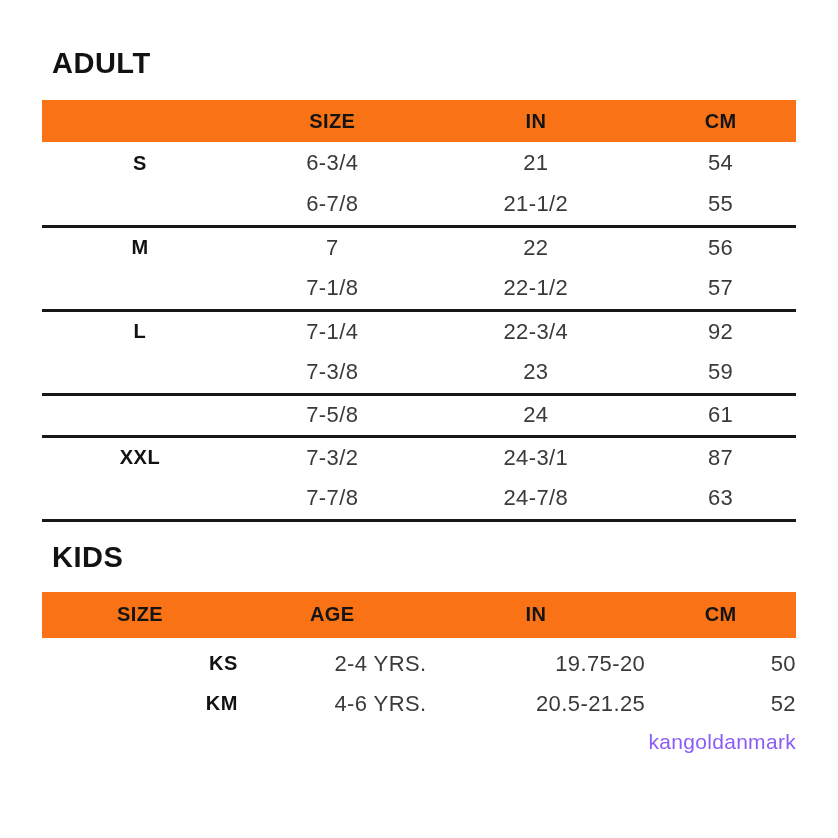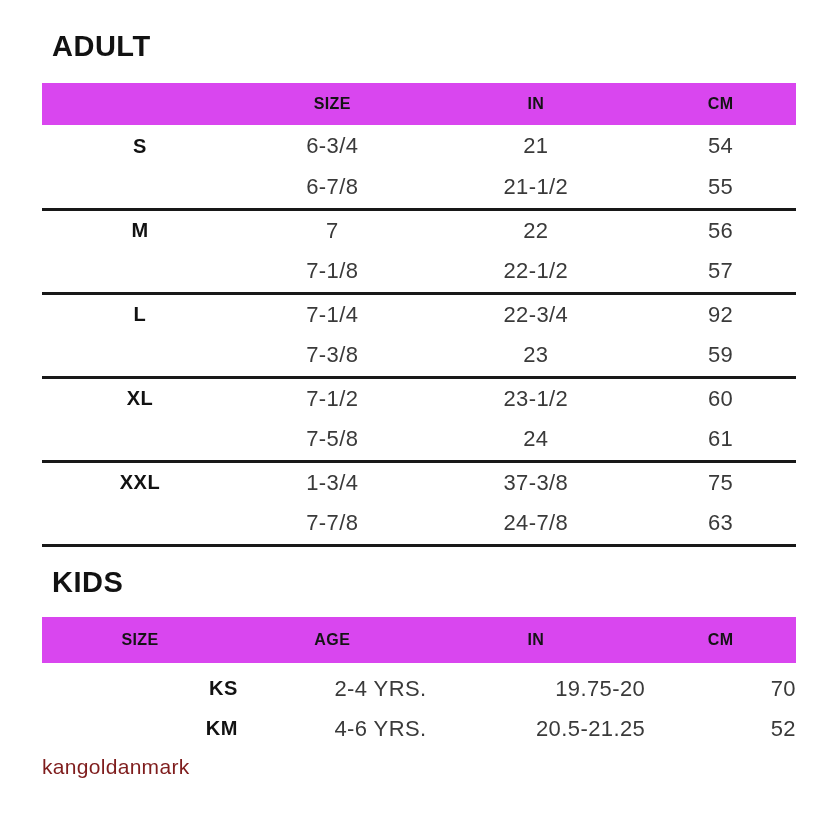--- a/index.html
+++ b/index.html
@@ -4,44 +4,44 @@
 <style>
   * { box-sizing: border-box; }
   html, body { margin: 0; padding: 0; }
   body {
     width: 838px; height: 838px;
     background: #ffffff;
     font-family: "Liberation Sans", "DejaVu Sans", sans-serif;
     color: #161616;
     overflow: hidden;
   }
-  .wrap { padding: 30px 42px 0 42px; }
+  .wrap { padding: 30px 42px 0 42px; margin-top: 17px; }
 
   .section-title {
     font-size: 29px;
     font-weight: 800;
     letter-spacing: 0.5px;
     margin: 0 0 0 10px;
     color: #121212;
   }
 
   table {
     width: 754px;
     border-collapse: collapse;
     table-layout: fixed;
   }
   col.c1 { width: 26%; }
   col.c2 { width: 25%; }
   col.c3 { width: 29%; }
   col.c4 { width: 20%; }
 
   thead th {
-    background: #d946ef;
+    background: #f97316;
     height: 42px;
-    font-size: 16px;
+    font-size: 20px;
     font-weight: 700;
     letter-spacing: 0.4px;
     color: #141414;
     padding: 0;
   }
 
   td {
     text-align: center;
     height: 42px;
     font-size: 22px;
@@ -60,22 +60,22 @@
   .adult-table { margin-top: 20px; }
   .adult-table tbody.size-group { border-bottom: 3px solid #181818; }
 
   .kids-title { margin-top: 19px; }
   .kids-table { margin-top: 18px; }
   .kids-table thead th { height: 46px; }
   .kids-table td { height: 44px; text-align: right; }
   .kids-table tbody tr:first-child td { padding-top: 8px; }
 
   .watermark {
-    text-align: left;
-    color: #7f1d1d;
+    text-align: right;
+    color: #8b5cf6;
     font-size: 21px;
     letter-spacing: 0.3px;
     margin-top: 4px;
   }
 </style>
 </head>
 <body>
 
 <div class="wrap">
 
@@ -137,39 +137,33 @@
       <tr>
         <td class="size-label"></td>
         <td>7-3/8</td>
         <td>23</td>
         <td>59</td>
       </tr>
     </tbody>
 
     <tbody class="size-group">
       <tr>
-        <td class="size-label">XL</td>
-        <td>7-1/2</td>
-        <td>23-1/2</td>
-        <td>60</td>
-      </tr>
-      <tr>
         <td class="size-label"></td>
         <td>7-5/8</td>
         <td>24</td>
         <td>61</td>
       </tr>
     </tbody>
 
     <tbody class="size-group">
       <tr>
         <td class="size-label">XXL</td>
-        <td>1-3/4</td>
-        <td>37-3/8</td>
-        <td>75</td>
+        <td>7-3/2</td>
+        <td>24-3/1</td>
+        <td>87</td>
       </tr>
       <tr>
         <td class="size-label"></td>
         <td>7-7/8</td>
         <td>24-7/8</td>
         <td>63</td>
       </tr>
     </tbody>
   </table>
 
@@ -188,21 +182,21 @@
         <th>AGE</th>
         <th>IN</th>
         <th>CM</th>
       </tr>
     </thead>
     <tbody>
       <tr>
         <td class="size-label">KS</td>
         <td>2-4 YRS.</td>
         <td>19.75-20</td>
-        <td>70</td>
+        <td>50</td>
       </tr>
       <tr>
         <td class="size-label">KM</td>
         <td>4-6 YRS.</td>
         <td>20.5-21.25</td>
         <td>52</td>
       </tr>
     </tbody>
   </table>
 

